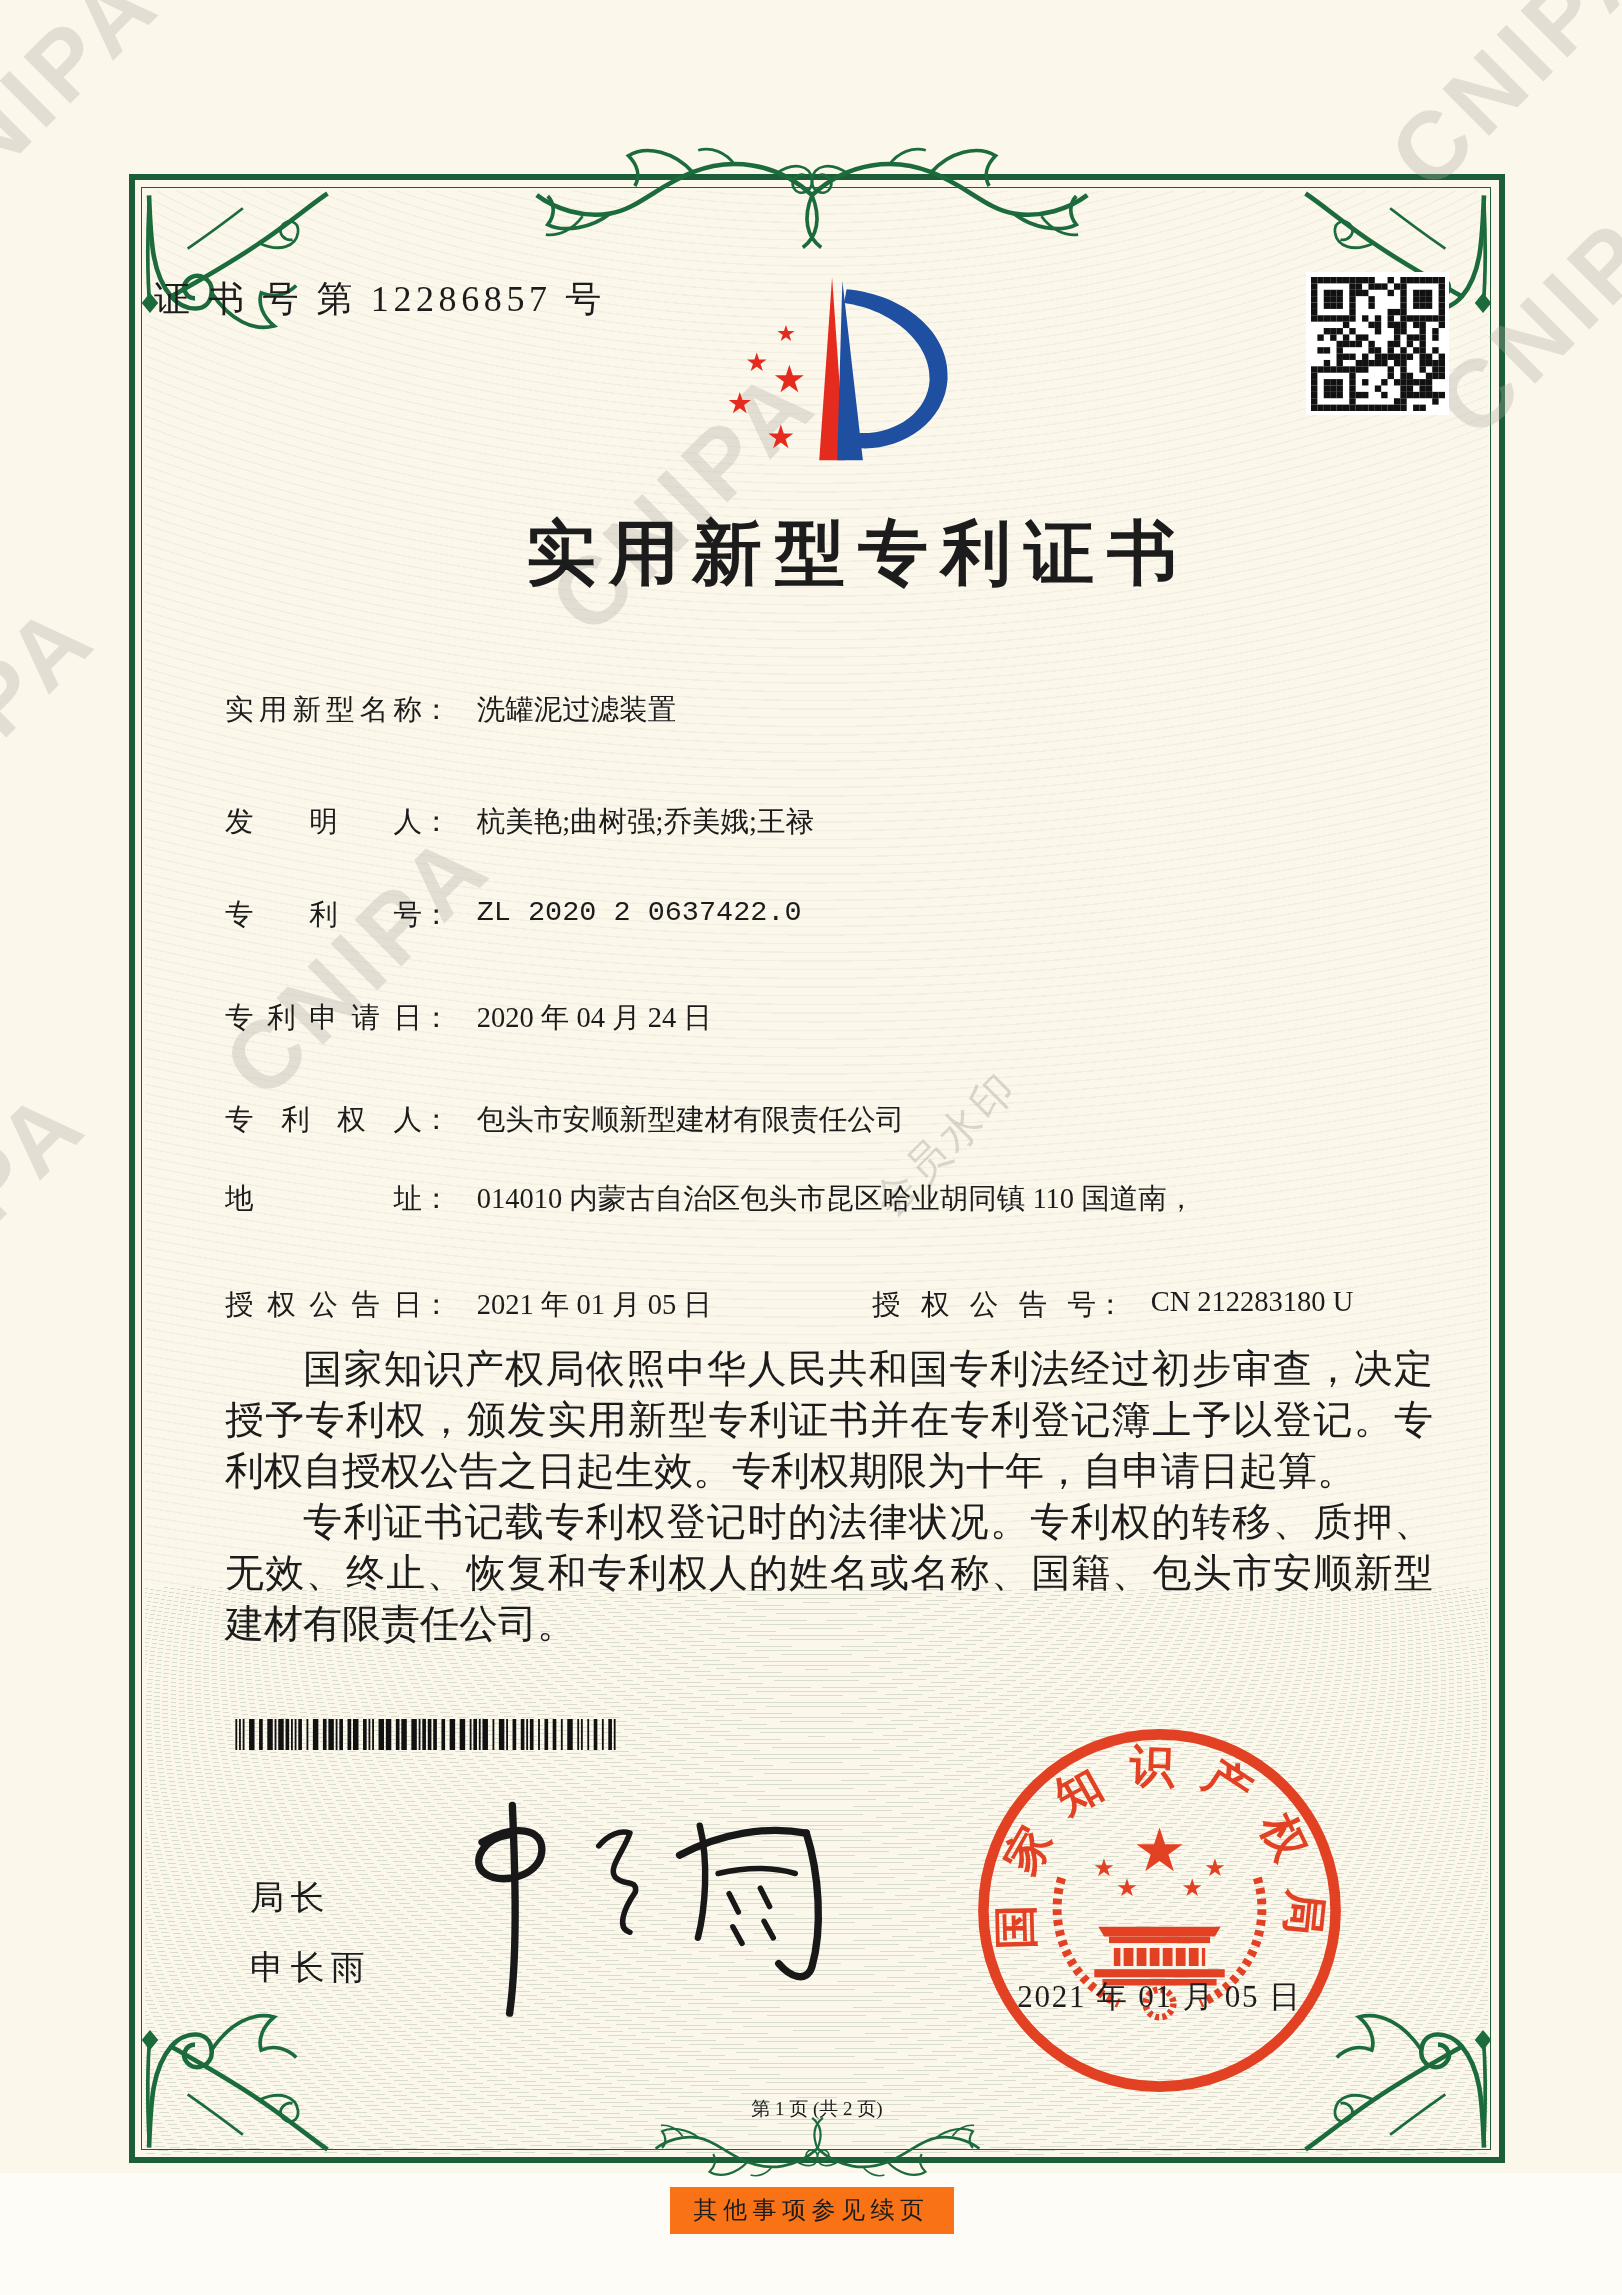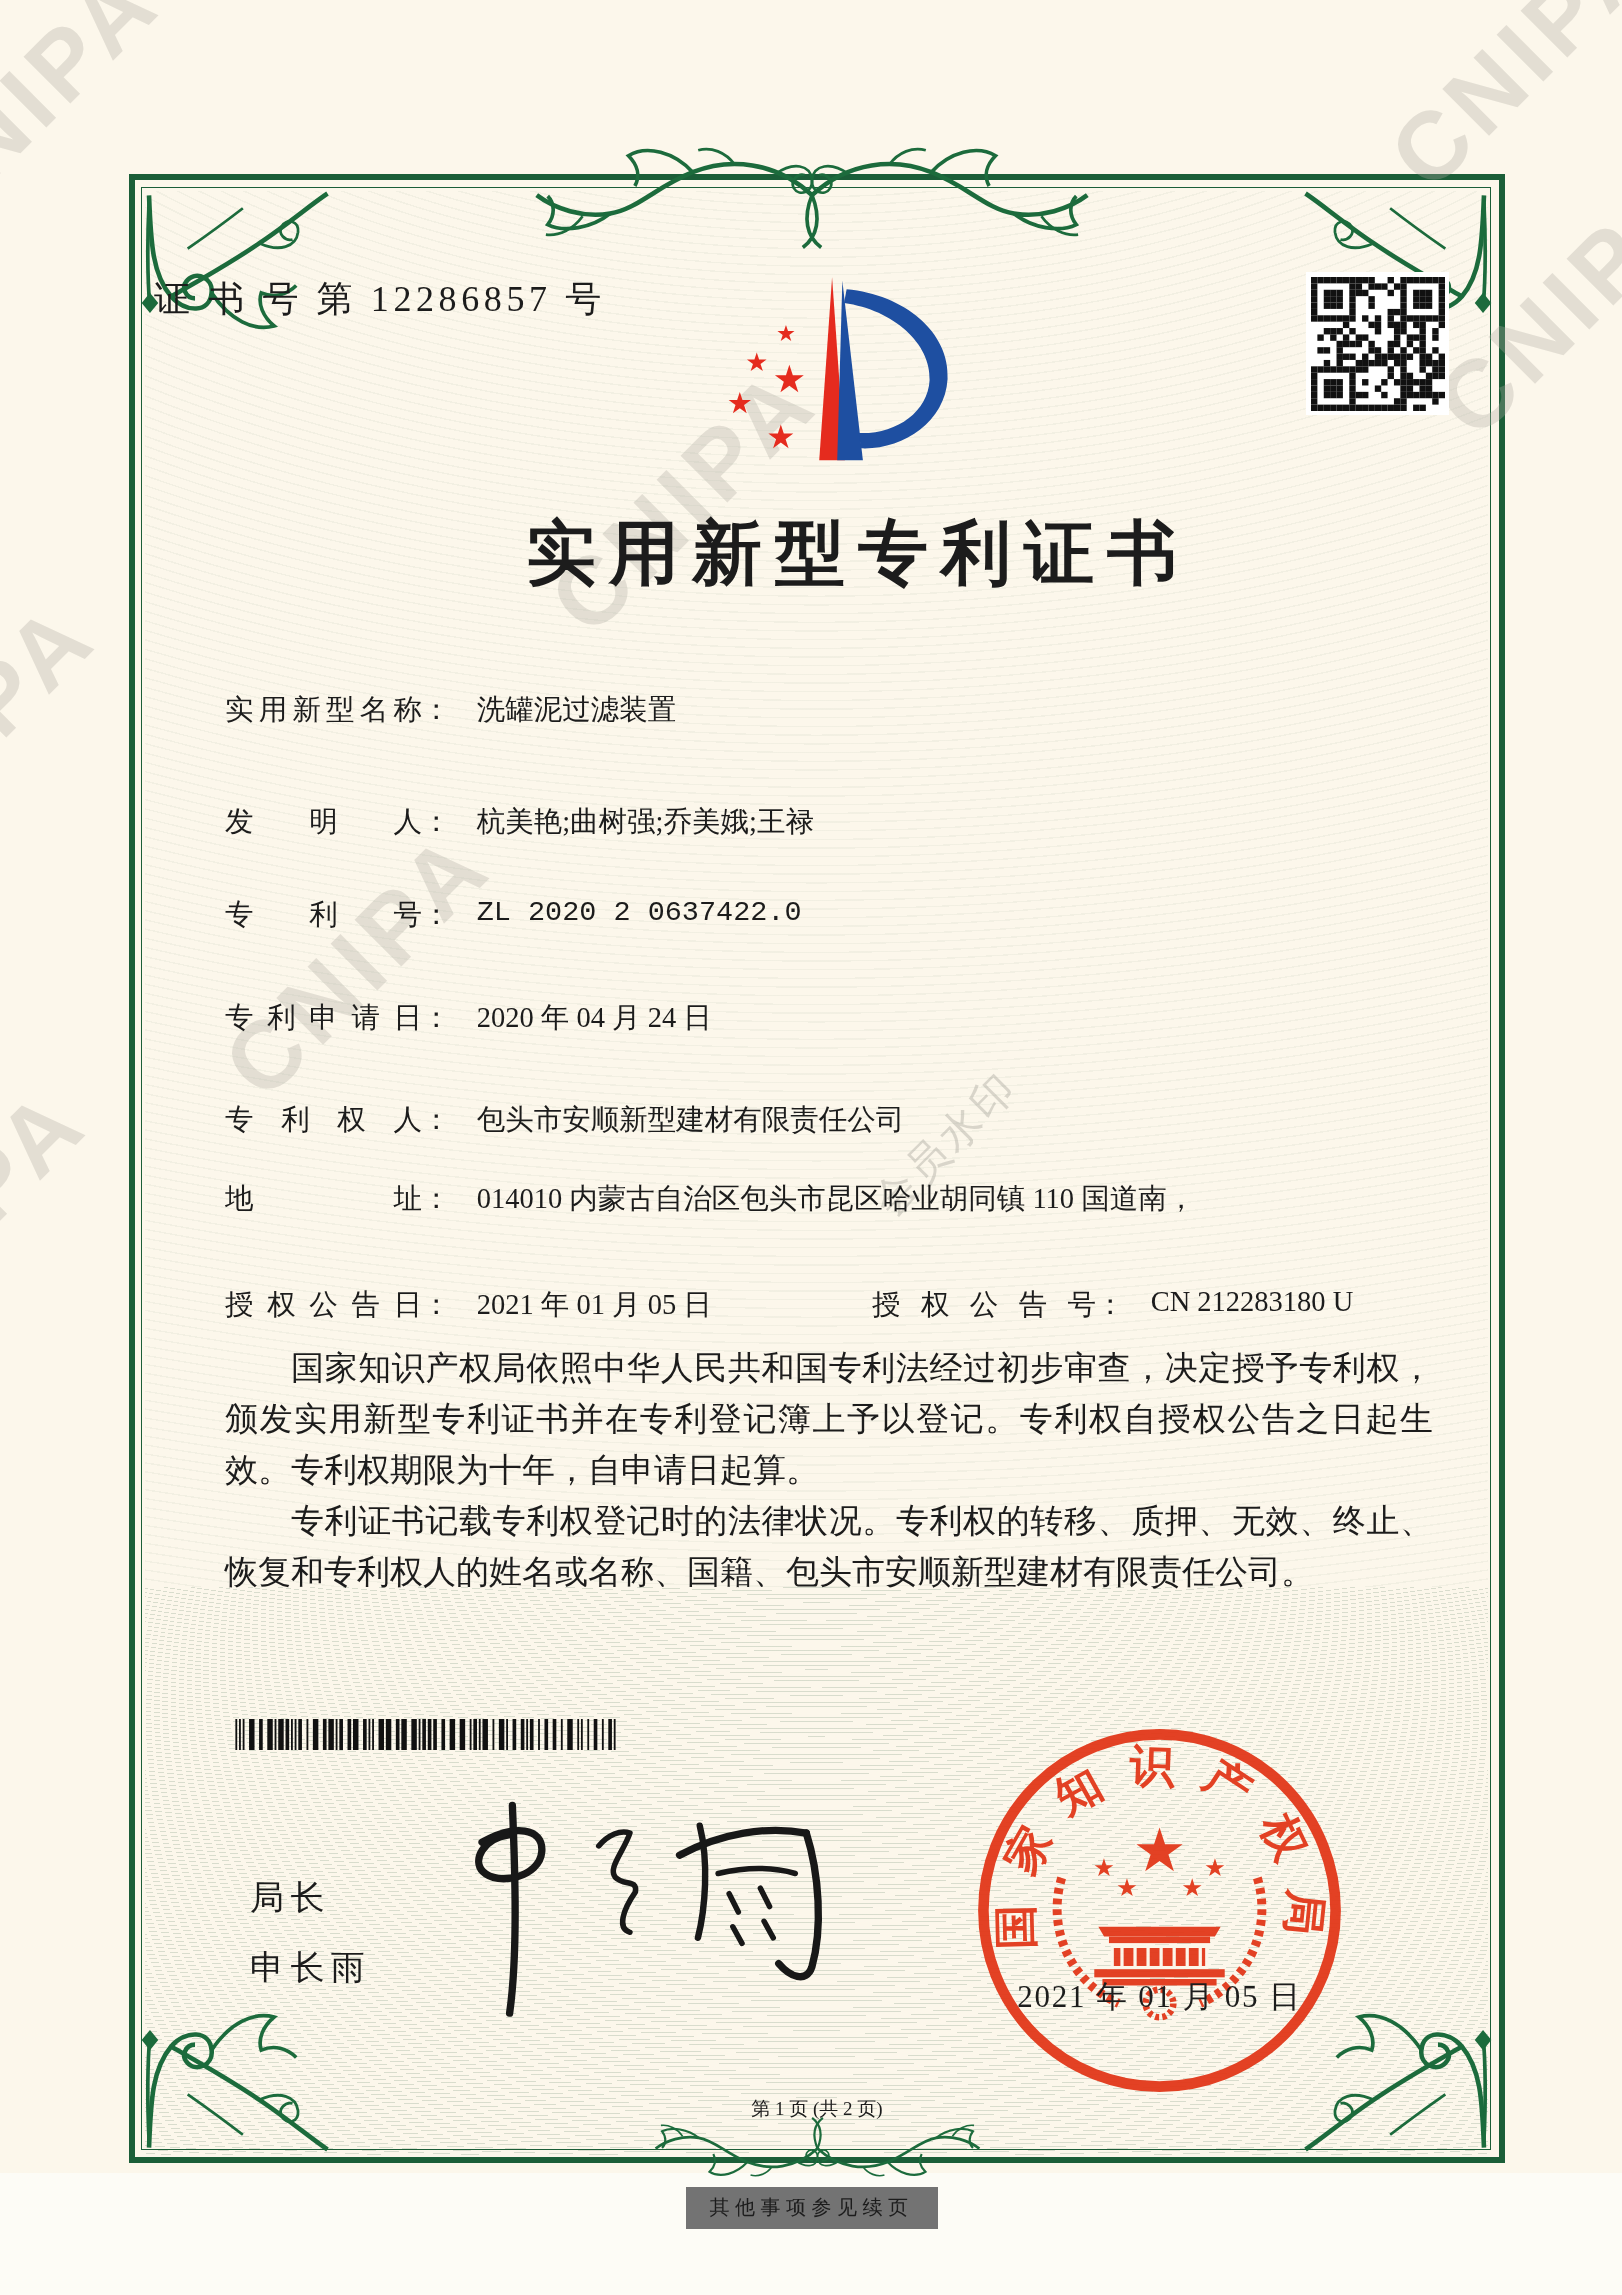--- a/index.html
+++ b/index.html
@@ -32,36 +32,36 @@
   
   .fields{left:225px;top:691px;width:1208px;font-size:28.5px;z-index:3;}
   .frow{position:absolute;left:0;width:1208px;white-space:nowrap;}
   .flabel{display:inline-block;width:197px;text-align:justify;text-align-last:justify;vertical-align:top;}
   .fcolon{display:inline-block;vertical-align:top;}
   .fvalue{display:inline-block;margin-left:19px;vertical-align:top;white-space:normal;}
   .addr2{position:absolute;left:233px;top:51px;white-space:nowrap;}
   .pair2{position:absolute;left:647px;top:0;}
   .flabel2{display:inline-block;width:224px;text-align:justify;text-align-last:justify;}
   
-  .bodytext{left:225px;top:1343px;width:1208px;font-size:33px;line-height:51px;text-align:justify;z-index:3;}
+  .bodytext{left:225px;top:1343px;width:1208px;font-size:39px;line-height:51px;text-align:justify;z-index:3;}
   .bodytext p{margin:0;text-indent:2em;}
   
   .barcode{left:234px;top:1719px;width:393px;height:31px;z-index:3;}
   
   .officer{left:250px;font-size:34px;font-family:"Liberation Sans","DejaVu Sans",sans-serif;letter-spacing:6.4px;z-index:3;}
   .officer-title{top:1875px;}
   .officer-name{top:1945px;}
   .sig{left:404px;top:1789px;width:496px;height:248px;z-index:3;}
   
   .seal{left:972px;top:1723px;width:375px;height:375px;z-index:3;opacity:.96;}
   .seal-date{left:972px;top:1976px;width:375px;text-align:center;font-size:31px;letter-spacing:1.8px;color:#1d1d1d;z-index:4;white-space:nowrap;}
   
   .page-info{left:129px;top:2096px;width:1376px;text-align:center;font-size:19px;z-index:3;}
   .cont-note{left:0;top:2187px;width:1623px;text-align:center;z-index:3;}
-  .cont-note span{display:inline-block;background:#737373;padding:7.3px 24px;font-size:20px;letter-spacing:5.5px;}
+  .cont-note span{display:inline-block;background:#f97316;padding:7.3px 24px;font-size:24px;letter-spacing:5.5px;}
   
   .orn{z-index:2;}
   svg{display:block;}
 </style>
 </head>
 <body>
 
 <div class="abs wave-soft"></div>
 <div class="abs wave-strong"></div>
 <div class="abs bottom-band"></div>

